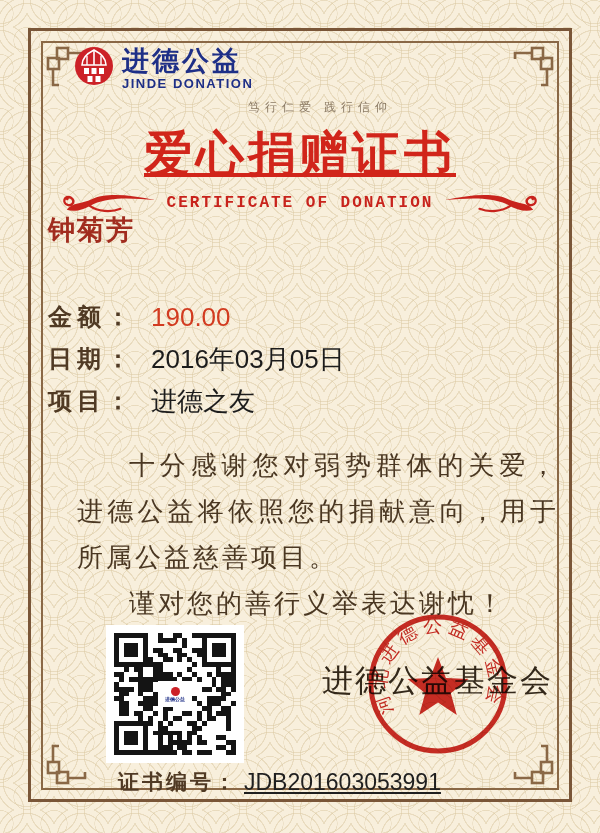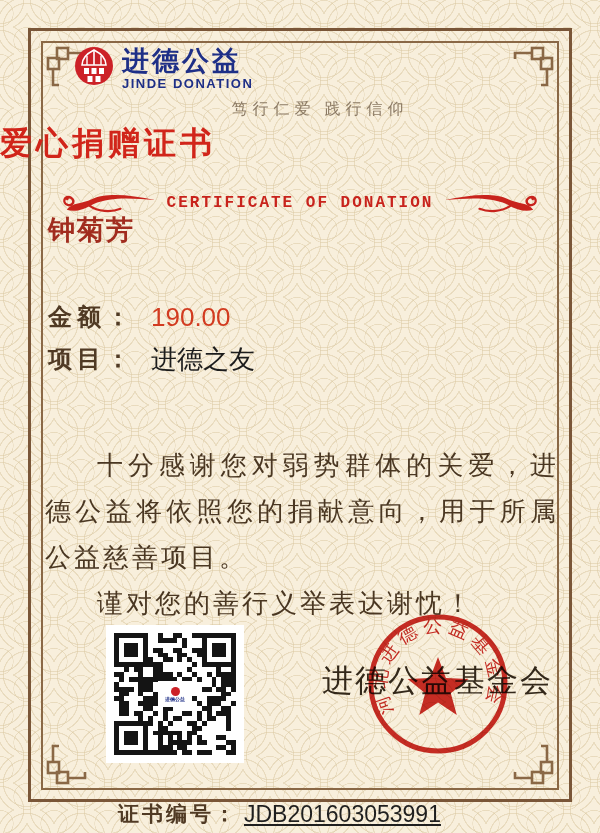--- a/index.html
+++ b/index.html
@@ -28,61 +28,61 @@
   .corner.br { right:45px; bottom:47px; transform:scale(-1,-1); }
 
   
   .logo { position:absolute; left:74px; top:46px; display:flex; align-items:flex-start; }
   .logo-mark { width:40px; height:40px; margin-right:8px; }
   .logo-text { display:flex; flex-direction:column; }
   .logo-cn { font-family:"Liberation Serif", serif; font-weight:bold; font-size:27px; letter-spacing:3px; color:#1e2f87; line-height:30px; }
   .logo-en { font-size:13px; font-weight:bold; letter-spacing:1.5px; color:#1e2f87; line-height:15px; }
 
   .tagline { position:absolute; left:0; right:4px; top:99px; text-align:center;
-    font-family:"Liberation Serif", serif; font-size:16px; letter-spacing:5px; color:#8b7a64;padding-left:44px; }
-
-  .main-title { position:absolute; left:0; right:0; top:122px; text-align:left;
-    font-family:"Liberation Serif", serif; font-weight:bold; font-size:32px; letter-spacing:4px; color:#d1251a; }
+    font-family:"Liberation Serif", serif; font-size:12px; letter-spacing:5px; color:#8b7a64;padding-left:44px; }
+
+  .main-title { position:absolute; left:0; right:0; top:122px; text-align:center;
+    font-family:"Liberation Serif", serif; font-weight:bold; font-size:48px; letter-spacing:4px; color:#d1251a;text-decoration:underline; }
 
   .subtitle-row { position:absolute; left:0; right:0; top:190px; display:flex; align-items:center; justify-content:center; gap:10px; }
   .flourish { width:96px; height:26px; }
   .flourish.right { transform:scaleX(-1); }
   .subtitle-en { font-family:Liberation Mono, monospace; font-weight:bold; font-size:16px; letter-spacing:2px; color:#c8231c; }
 
   .donor-name { position:absolute; left:48px; top:212px;
     font-weight:bold; font-size:27px; letter-spacing:2px; color:#a12c1e; }
 
   .fields { position:absolute; left:48px; top:296px; }
   .field-row { height:42px; display:flex; align-items:center; }
   .field-label { font-family:"Liberation Serif", serif; font-weight:bold; font-size:24px; letter-spacing:5px; color:#503a24; margin-right:16px; }
   .field-value { font-size:26px; color:#1c1c1c; }
   .field-value.red { color:#d23b20; }
 
   .body-text { position:absolute; left:45px; top:443px; width:514px;
     font-family:"Liberation Serif", serif; font-size:26px; line-height:46px; letter-spacing:3px;
     color:#4a3722; text-align:justify; }
-  .body-text p { text-indent:2em; }
+  .body-text p { text-indent:2em;margin-left:32px; }
 
   
   .qr-box { position:absolute; left:106px; top:625px; width:138px; height:138px; background:#fff; padding:8px; }
   .qr-modules { width:100%; height:100%; display:grid;
     grid-template-columns:repeat(25,1fr); grid-template-rows:repeat(25,1fr); }
   .qr-modules .on { background:#141414; }
   .qr-logo { position:absolute; left:50%; top:50%; transform:translate(-50%,-50%);
     width:34px; height:26px; background:#fff; display:flex; flex-direction:column; align-items:center; justify-content:center; }
   .qr-logo-dot { width:9px; height:9px; border-radius:50%; background:#cc2127; }
   .qr-logo-txt { font-size:5px; color:#1e2f87; font-weight:bold; white-space:nowrap; line-height:6px; }
 
   
   .foundation-name { position:absolute; left:322px; top:660px;
     font-family:"Liberation Serif", serif; font-size:31px; letter-spacing:2px; color:#33281a; }
   .seal { position:absolute; left:363px; top:609px; width:150px; height:150px;
     mix-blend-mode:multiply; opacity:.95; }
 
-  .cert-no-row { position:absolute; left:118px; top:800px; display:flex; align-items:center;justify-content:center; }
+  .cert-no-row { position:absolute; left:118px; top:768px; display:flex; align-items:center;justify-content:center; }
   .cert-no-label { font-family:"Liberation Serif", serif; font-weight:bold; font-size:21px; letter-spacing:3px; color:#503a24; margin-right:6px; }
   .cert-no-value { font-size:23px; color:#1f1f1f;text-decoration:underline; }
 </style>
 </head>
 <body>
 
 <div class="certificate">
 
   <div class="border-outer"></div>
   <div class="border-inner"></div>
@@ -158,20 +158,24 @@
   </div>
 
   <div class="donor-name">钟菊芳</div>
 
   <div class="fields">
     <div class="field-row">
       <span class="field-label">金额：</span>
       <span class="field-value red">190.00</span>
     </div>
     <div class="field-row">
+      <span class="field-label">日期：</span>
+      <span class="field-value">2016年03月05日</span>
+    </div>
+    <div class="field-row">
       <span class="field-label">项目：</span>
       <span class="field-value">进德之友</span>
     </div>
   </div>
 
   <div class="body-text">
     <p>十分感谢您对弱势群体的关爱，进德公益将依照您的捐献意向，用于所属公益慈善项目。</p>
     <p>谨对您的善行义举表达谢忱！</p>
   </div>
 

